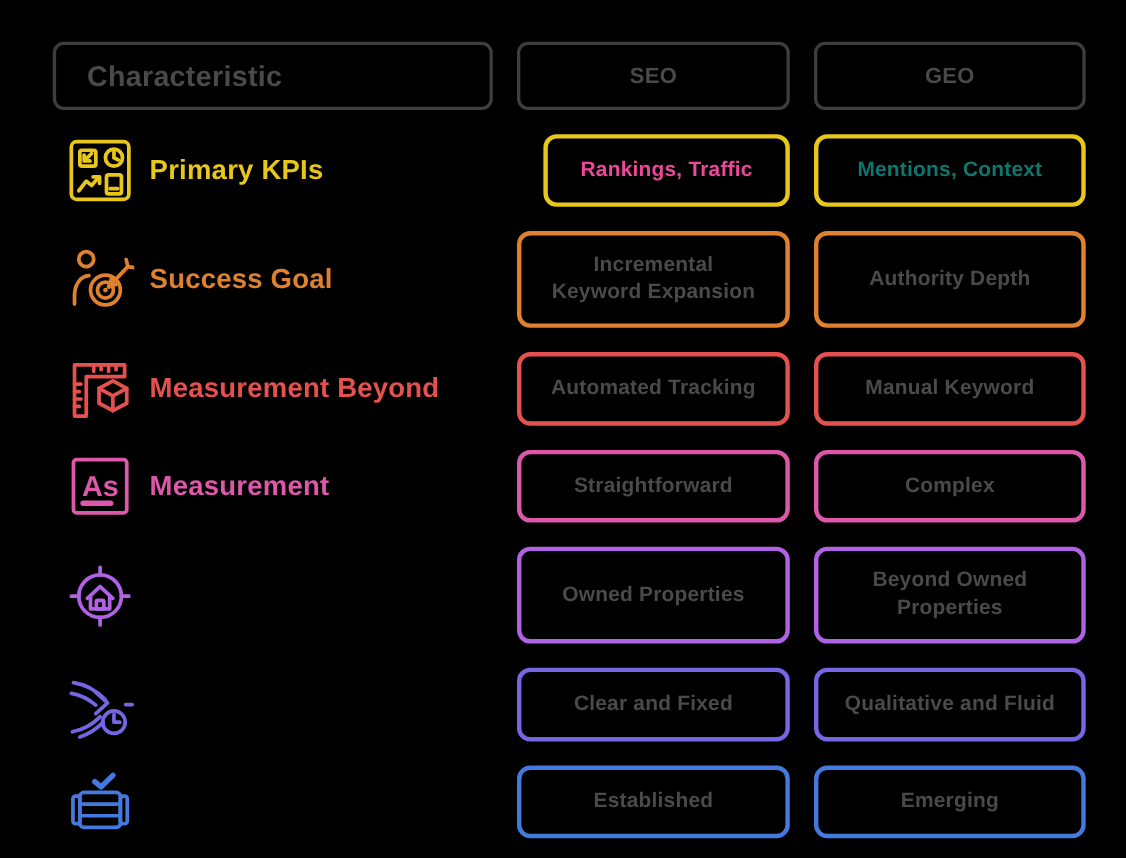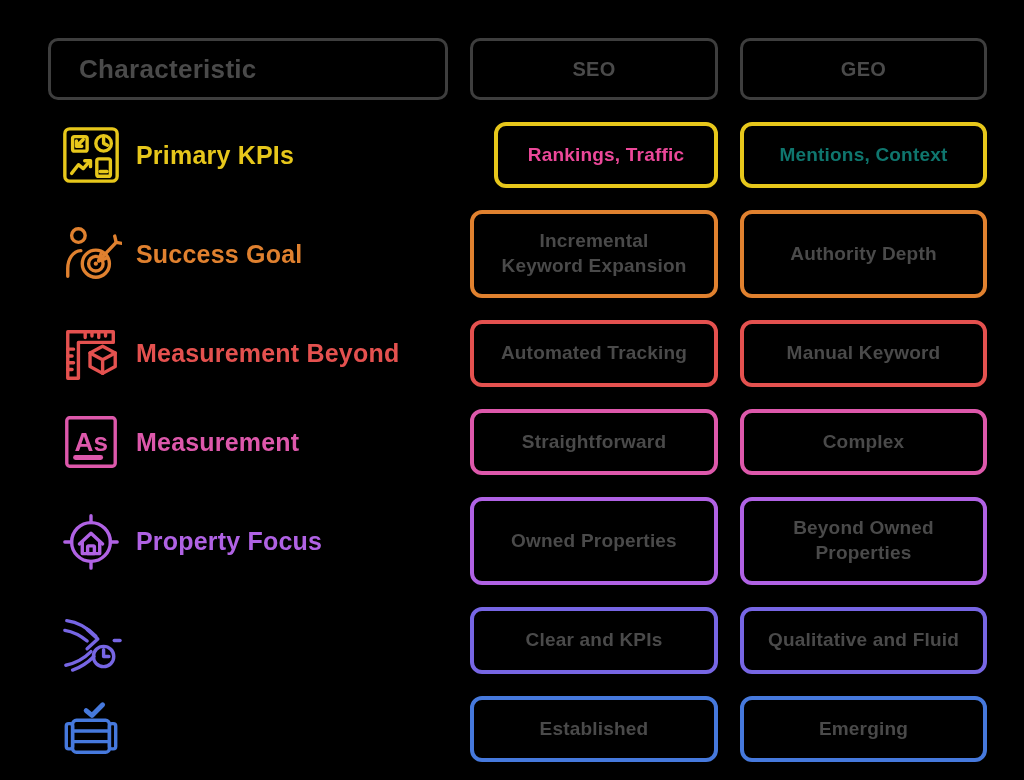--- a/index.html
+++ b/index.html
@@ -146,21 +146,20 @@
     <div class="label-cell" style="--accent: #b062e4;">
       <span class="icon">
         <svg viewBox="0 0 64 64" fill="none" stroke="currentColor" stroke-width="3.5" stroke-linecap="round" stroke-linejoin="round">
           <circle cx="32" cy="33" r="20"></circle>
           <path d="M32 6 v7 M32 53 v7 M5 33 h7 M52 33 h7"></path>
           <path d="M20 35 L32 24 L44 35"></path>
           <path d="M23 33 V45 H41 V33"></path>
           <rect x="28.5" y="37" width="7" height="8" rx="1"></rect>
         </svg>
       </span>
-      <span class="label-text">Property Focus</span>
     </div>
     <div class="cell" style="--accent: #b062e4;">Owned Properties</div>
     <div class="cell" style="--accent: #b062e4;">Beyond Owned
 Properties</div>
   </div>
 
   <div class="row">
     <div class="label-cell" style="--accent: #7766e4;">
       <span class="icon">
         <svg viewBox="0 0 64 64" fill="none" stroke="currentColor" stroke-width="3.5" stroke-linecap="round" stroke-linejoin="round">
@@ -168,21 +167,21 @@
           <path d="M5 21 C14 22.5 22 27 28 32"></path>
           <path d="M28 20 L39 30 L28 40"></path>
           <path d="M6 57 C16 55 25 50 32 43"></path>
           <path d="M13 62 C22 59 29 54 35 48"></path>
           <circle cx="45" cy="48" r="10.5"></circle>
           <path d="M45 48 V41 M45 48 H50.5"></path>
           <path d="M56 31.5 h6"></path>
         </svg>
       </span>
     </div>
-    <div class="cell" style="--accent: #7766e4;">Clear and KPIs</div>
+    <div class="cell" style="--accent: #7766e4;">Clear and Fixed</div>
     <div class="cell" style="--accent: #7766e4;">Qualitative and Fluid</div>
   </div>
 
   <div class="row">
     <div class="label-cell" style="--accent: #4679dd;">
       <span class="icon">
         <svg viewBox="0 0 64 64" fill="none" stroke="currentColor" stroke-width="3.5" stroke-linecap="round" stroke-linejoin="round">
           <path d="M27 13 L33 18 L44 7" stroke-width="5"></path>
           <rect x="13" y="23" width="38" height="33" rx="4"></rect>
           <path d="M13 34 h38 M13 45 h38"></path>

